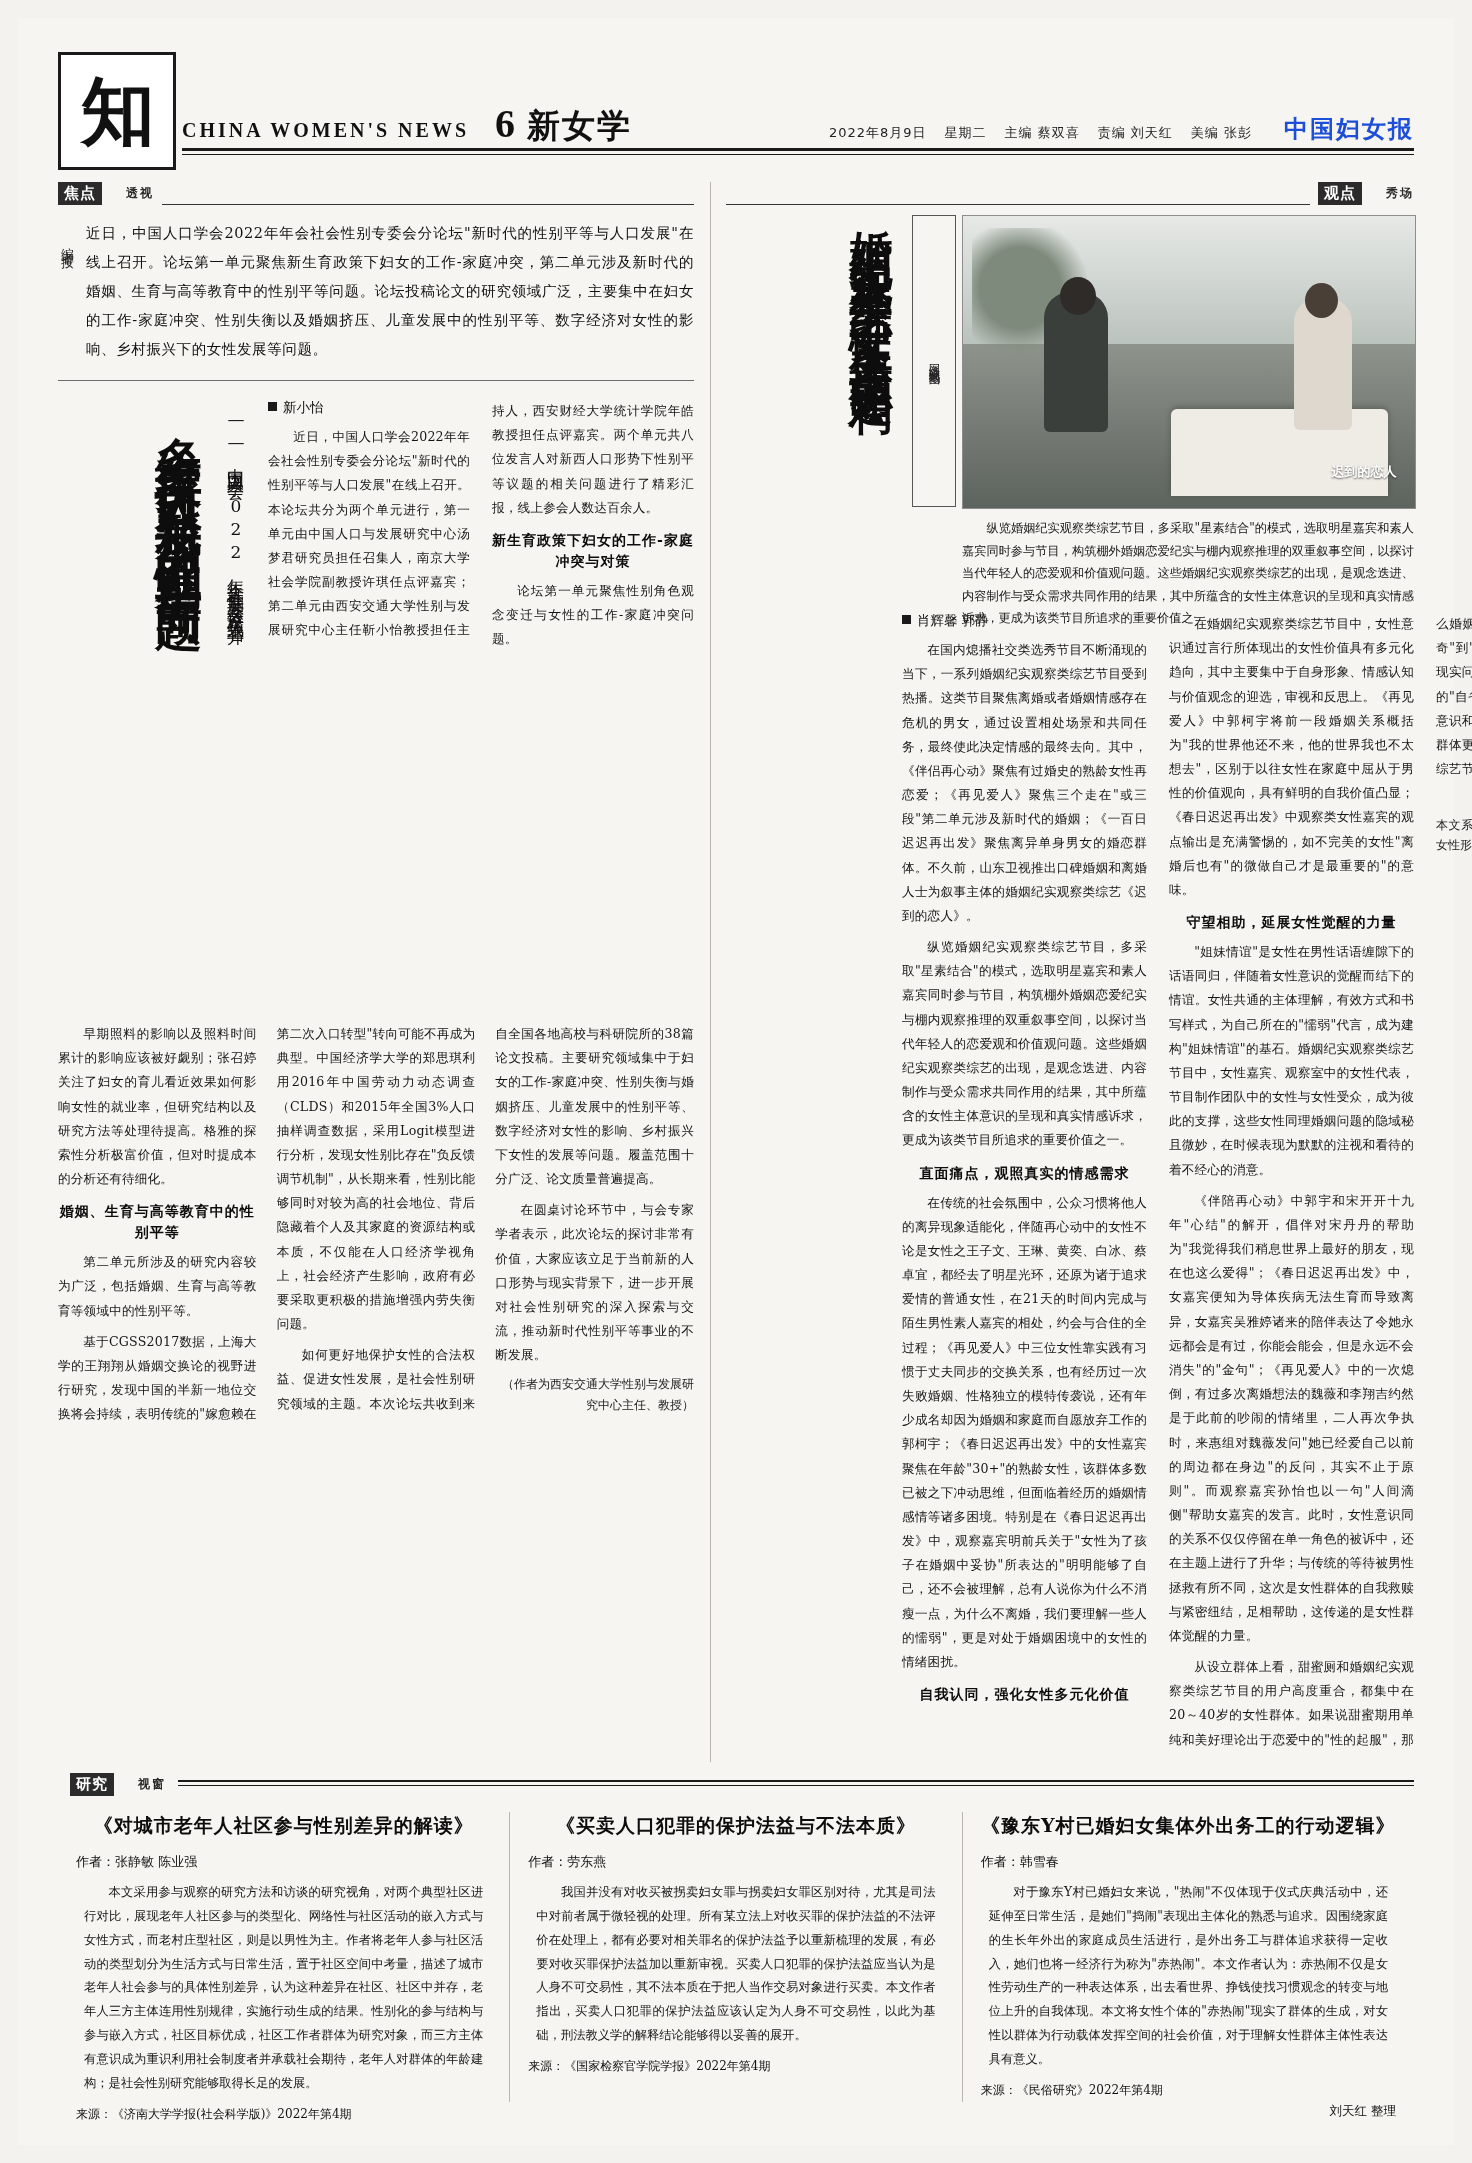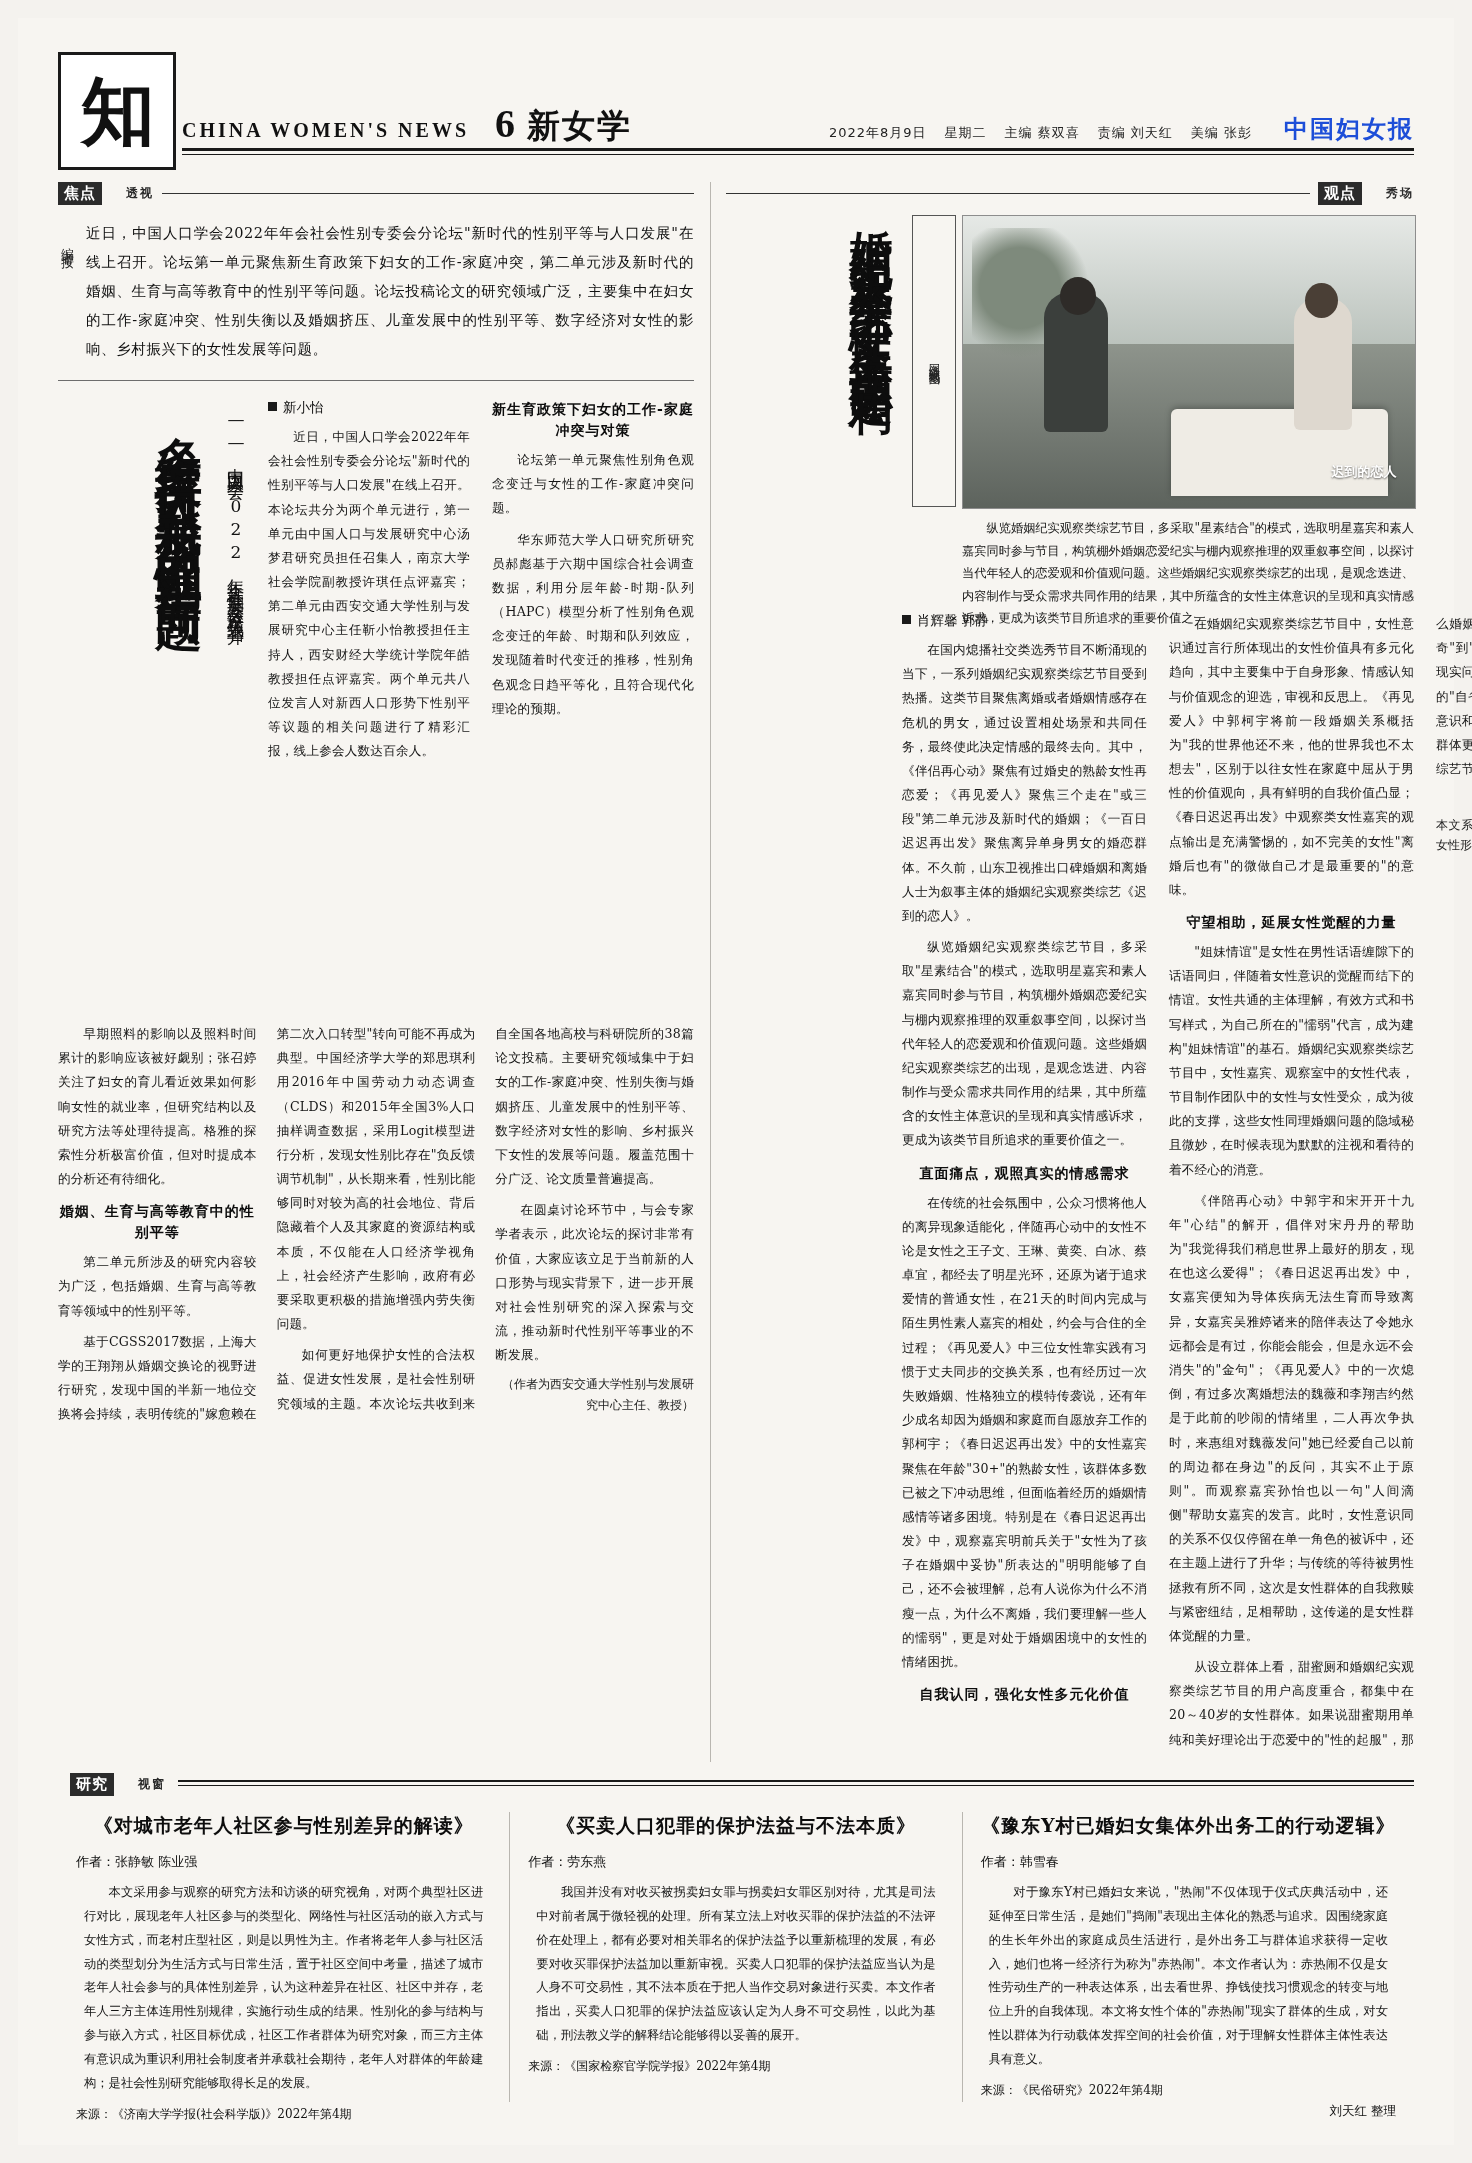--- a/index.html
+++ b/index.html
@@ -68,21 +68,21 @@
     color:#2b2b2b;font-size:12px;letter-spacing:2px;margin-left:18px;
   }
   .label-rule{height:1px;background:#333;flex:1;}
 
   
   .cols{position:absolute;left:0;top:126px;width:1356px;height:1580px;}
   .colL{position:absolute;left:0;top:0;width:636px;height:1580px;}
   .colR{position:absolute;left:668px;top:0;width:688px;height:1580px;}
   .vrule{position:absolute;left:652px;top:0;width:1px;height:1580px;background:#b9b6b0;}
 
-  .lbl-row{display:flex;align-items:center;gap:8px;margin-bottom:10px;}
+  .lbl-row{display:flex;align-items:flex-end;gap:8px;margin-bottom:10px;}
 
   
   .editor-block{position:relative;margin-top:14px;display:flex;gap:10px;}
   .editor-tag{
     writing-mode:vertical-rl;text-orientation:upright;
     font-size:13px;letter-spacing:4px;color:#222;
     padding-top:18px;white-space:nowrap;
     font-family:"DejaVu Serif",serif;
   }
   .editor-text{
@@ -263,21 +263,20 @@
             <div class="v-title">多维度探讨人口新形势下的性别平等问题</div>
             <div class="v-sub">——中国人口学会2022年年会社会性别专委会分论坛在线上召开</div>
 
             <div class="left-cols">
               <div class="byline">
                 <span class="sq"></span><span>新小怡</span>
               </div>
               <p class="body">近日，中国人口学会2022年年会社会性别专委会分论坛"新时代的性别平等与人口发展"在线上召开。本论坛共分为两个单元进行，第一单元由中国人口与发展研究中心汤梦君研究员担任召集人，南京大学社会学院副教授许琪任点评嘉宾；第二单元由西安交通大学性别与发展研究中心主任靳小怡教授担任主持人，西安财经大学统计学院年皓教授担任点评嘉宾。两个单元共八位发言人对新西人口形势下性别平等议题的相关问题进行了精彩汇报，线上参会人数达百余人。</p>
               <h4 class="sub">新生育政策下妇女的工作-家庭冲突与对策</h4>
               <p class="body">论坛第一单元聚焦性别角色观念变迁与女性的工作-家庭冲突问题。</p>
-              <p class="body">华东师范大学人口研究所研究员郝彪基于六期中国综合社会调查数据，利用分层年龄-时期-队列（HAPC）模型分析了性别角色观念变迁的年龄、时期和队列效应，发现随着时代变迁的推移，性别角色观念日趋平等化，且符合现代化理论的预期。</p>
               <p class="body"></p>
             </div>
           </div>
 
           <div class="left-rest">
             <p class="body">早期照料的影响以及照料时间累计的影响应该被好觑别；张召婷关注了妇女的育儿看近效果如何影响女性的就业率，但研究结构以及研究方法等处理待提高。格雅的探索性分析极富价值，但对时提成本的分析还有待细化。</p>
             <h4 class="sub">婚姻、生育与高等教育中的性别平等</h4>
             <p class="body">第二单元所涉及的研究内容较为广泛，包括婚姻、生育与高等教育等领域中的性别平等。</p>
             <p class="body">基于CGSS2017数据，上海大学的王翔翔从婚姻交换论的视野进行研究，发现中国的半新一地位交换将会持续，表明传统的"嫁愈赖在第二次入口转型"转向可能不再成为典型。中国经济学大学的郑思琪利用2016年中国劳动力动态调查（CLDS）和2015年全国3%人口抽样调查数据，采用Logit模型进行分析，发现女性别比存在"负反馈调节机制"，从长期来看，性别比能够同时对较为高的社会地位、背后隐藏着个人及其家庭的资源结构或本质，不仅能在人口经济学视角上，社会经济产生影响，政府有必要采取更积极的措施增强内劳失衡问题。</p>
             <p class="body">如何更好地保护女性的合法权益、促进女性发展，是社会性别研究领域的主题。本次论坛共收到来自全国各地高校与科研院所的38篇论文投稿。主要研究领域集中于妇女的工作-家庭冲突、性别失衡与婚姻挤压、儿童发展中的性别平等、数字经济对女性的影响、乡村振兴下女性的发展等问题。履盖范围十分广泛、论文质量普遍提高。</p>

